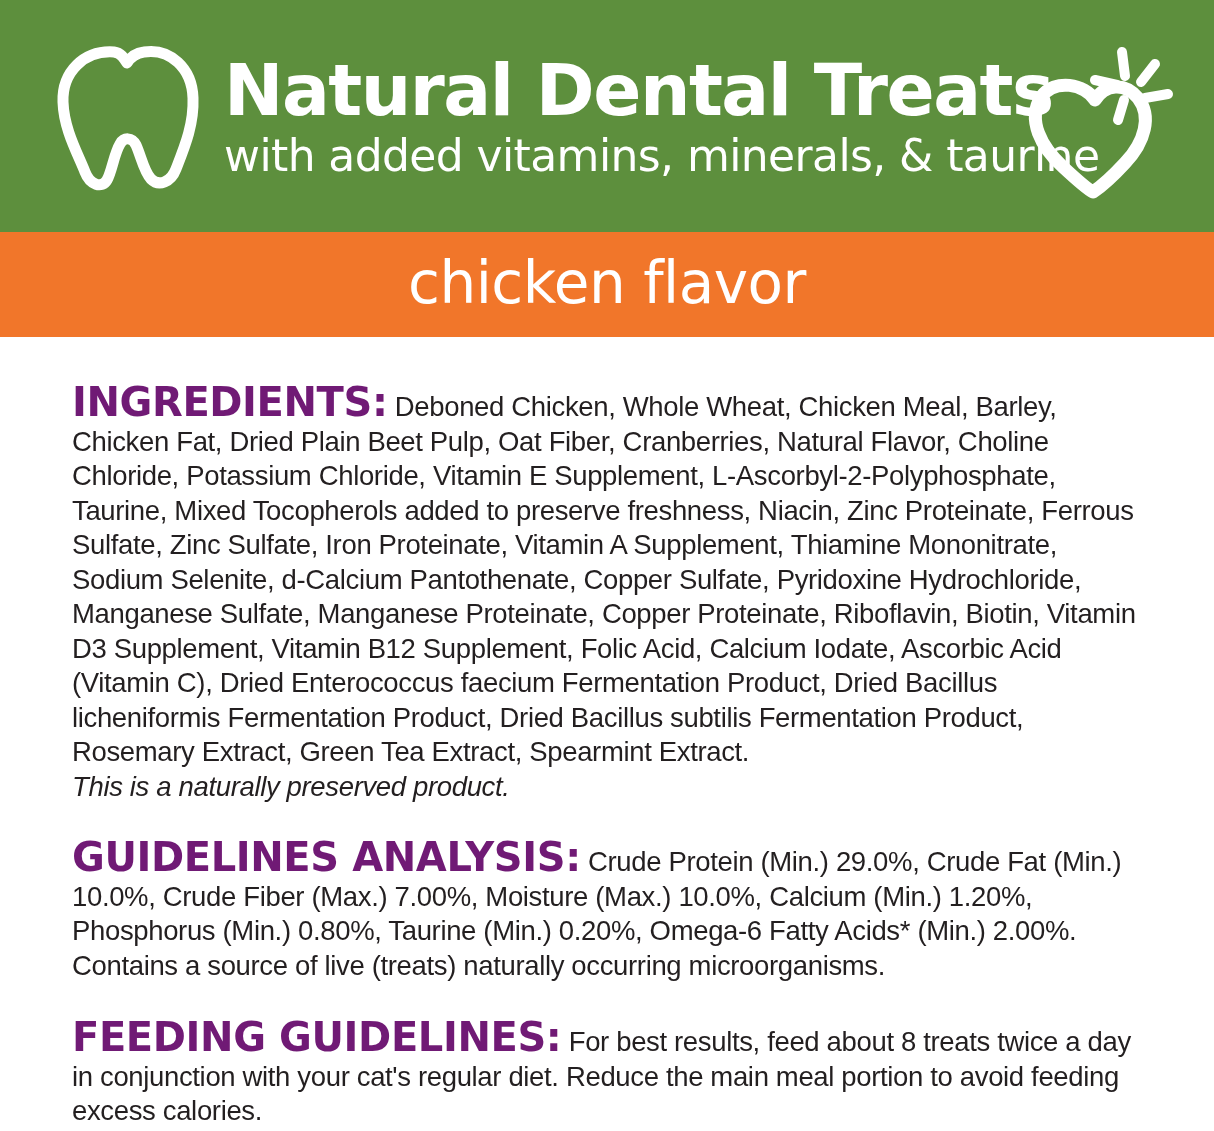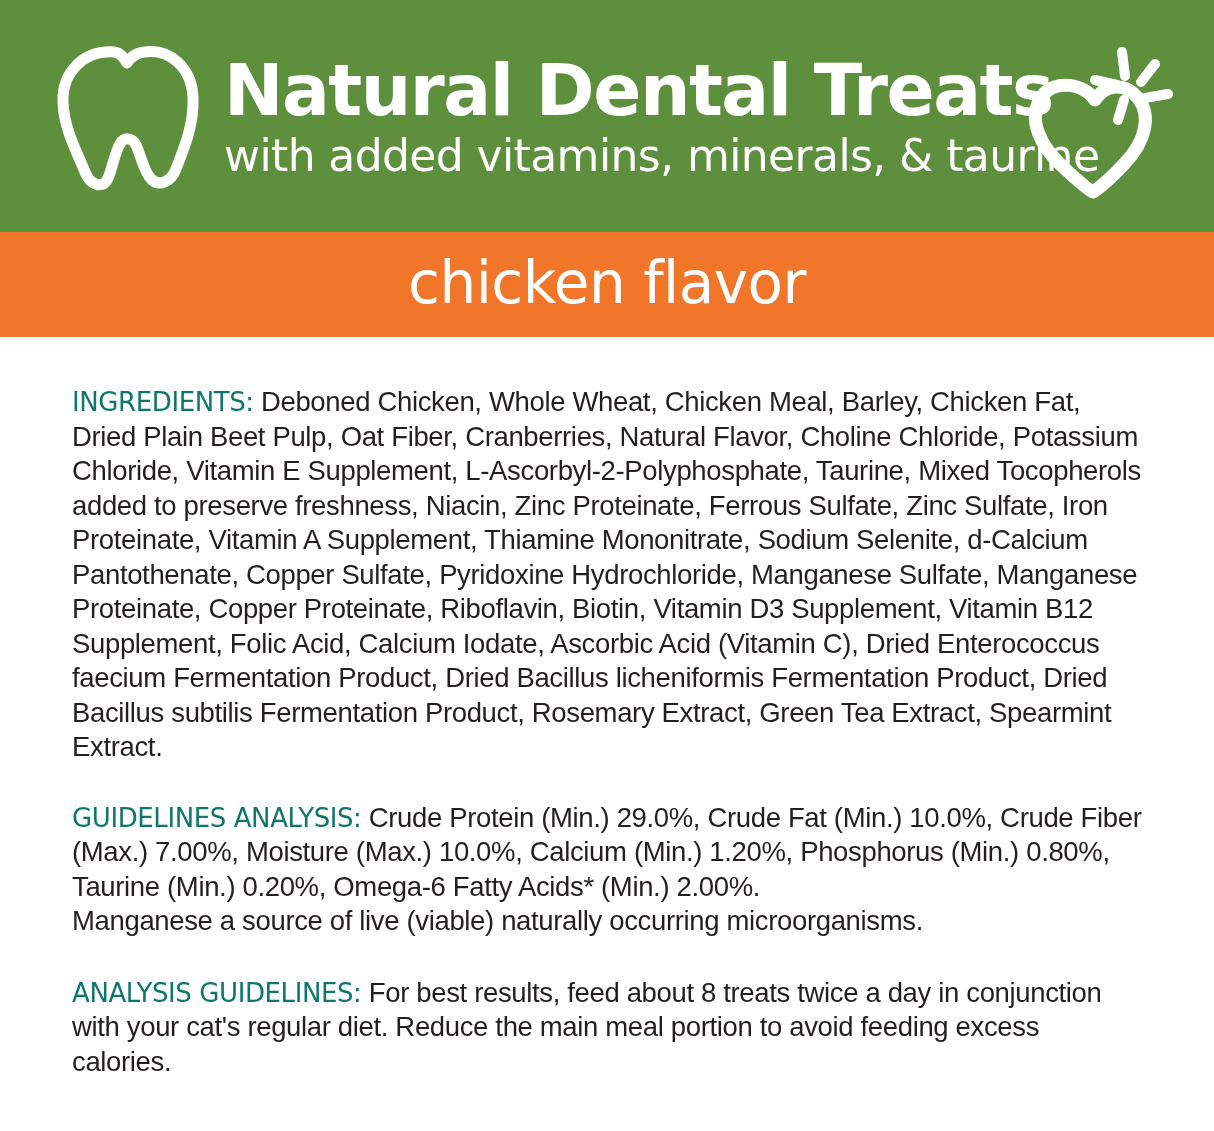--- a/index.html
+++ b/index.html
@@ -103,24 +103,24 @@
     font-size: 27.5px;
     line-height: 34.5px;
     letter-spacing: -0.35px;
     text-align: left;
   }
   .section-ingredients { margin-top: 48px; }
   .section-analysis    { margin-top: 36px; }
   .section-feeding     { margin-top: 37px; }
 
   .heading {
-    color: #0f766e;
+    color: #701a75;
     font-family: "DejaVu Sans", sans-serif;
-    font-weight: normal;
-    font-size: 26px;
+    font-weight: bold;
+    font-size: 40px;
     letter-spacing: -0.4px;
   }
   .italic-note {
     font-style: italic;
     display: block;
   }
   .plain-line {
     display: block;
   }
 </style>
@@ -163,24 +163,25 @@
 </div>
 
 <div class="flavor-band">
   <div class="flavor-text">chicken flavor</div>
 </div>
 
 <div class="content">
 
   <div class="section section-ingredients">
     <span class="heading">INGREDIENTS:</span><span>&nbsp;</span><span>Deboned Chicken, Whole Wheat, Chicken Meal, Barley, Chicken Fat, Dried Plain Beet Pulp, Oat Fiber, Cranberries, Natural Flavor, Choline Chloride, Potassium Chloride, Vitamin E Supplement, L-Ascorbyl-2-Polyphosphate, Taurine, Mixed Tocopherols added to preserve freshness, Niacin, Zinc Proteinate, Ferrous Sulfate, Zinc Sulfate, Iron Proteinate, Vitamin A Supplement, Thiamine Mononitrate, Sodium Selenite, d-Calcium Pantothenate, Copper Sulfate, Pyridoxine Hydrochloride, Manganese Sulfate, Manganese Proteinate, Copper Proteinate, Riboflavin, Biotin, Vitamin D3 Supplement, Vitamin B12 Supplement, Folic Acid, Calcium Iodate, Ascorbic Acid (Vitamin C), Dried Enterococcus faecium Fermentation Product, Dried Bacillus licheniformis Fermentation Product, Dried Bacillus subtilis Fermentation Product, Rosemary Extract, Green Tea Extract, Spearmint Extract.</span>
+    <span class="italic-note">This is a naturally preserved product.</span>
   </div>
 
   <div class="section section-analysis">
     <span class="heading">GUIDELINES ANALYSIS:</span><span>&nbsp;</span><span>Crude Protein (Min.) 29.0%, Crude Fat (Min.) 10.0%, Crude Fiber (Max.) 7.00%, Moisture (Max.) 10.0%, Calcium (Min.) 1.20%, Phosphorus (Min.) 0.80%, Taurine (Min.) 0.20%, Omega-6 Fatty Acids* (Min.) 2.00%.</span>
-    <span class="plain-line">Manganese a source of live (viable) naturally occurring microorganisms.</span>
+    <span class="plain-line">Contains a source of live (treats) naturally occurring microorganisms.</span>
   </div>
 
   <div class="section section-feeding">
-    <span class="heading">ANALYSIS GUIDELINES:</span><span>&nbsp;</span><span>For best results, feed about 8 treats twice a day in conjunction with your cat's regular diet.  Reduce the main meal portion to avoid feeding excess calories.</span>
+    <span class="heading">FEEDING GUIDELINES:</span><span>&nbsp;</span><span>For best results, feed about 8 treats twice a day in conjunction with your cat's regular diet.  Reduce the main meal portion to avoid feeding excess calories.</span>
   </div>
 
 </div>
 
 </body></html>

